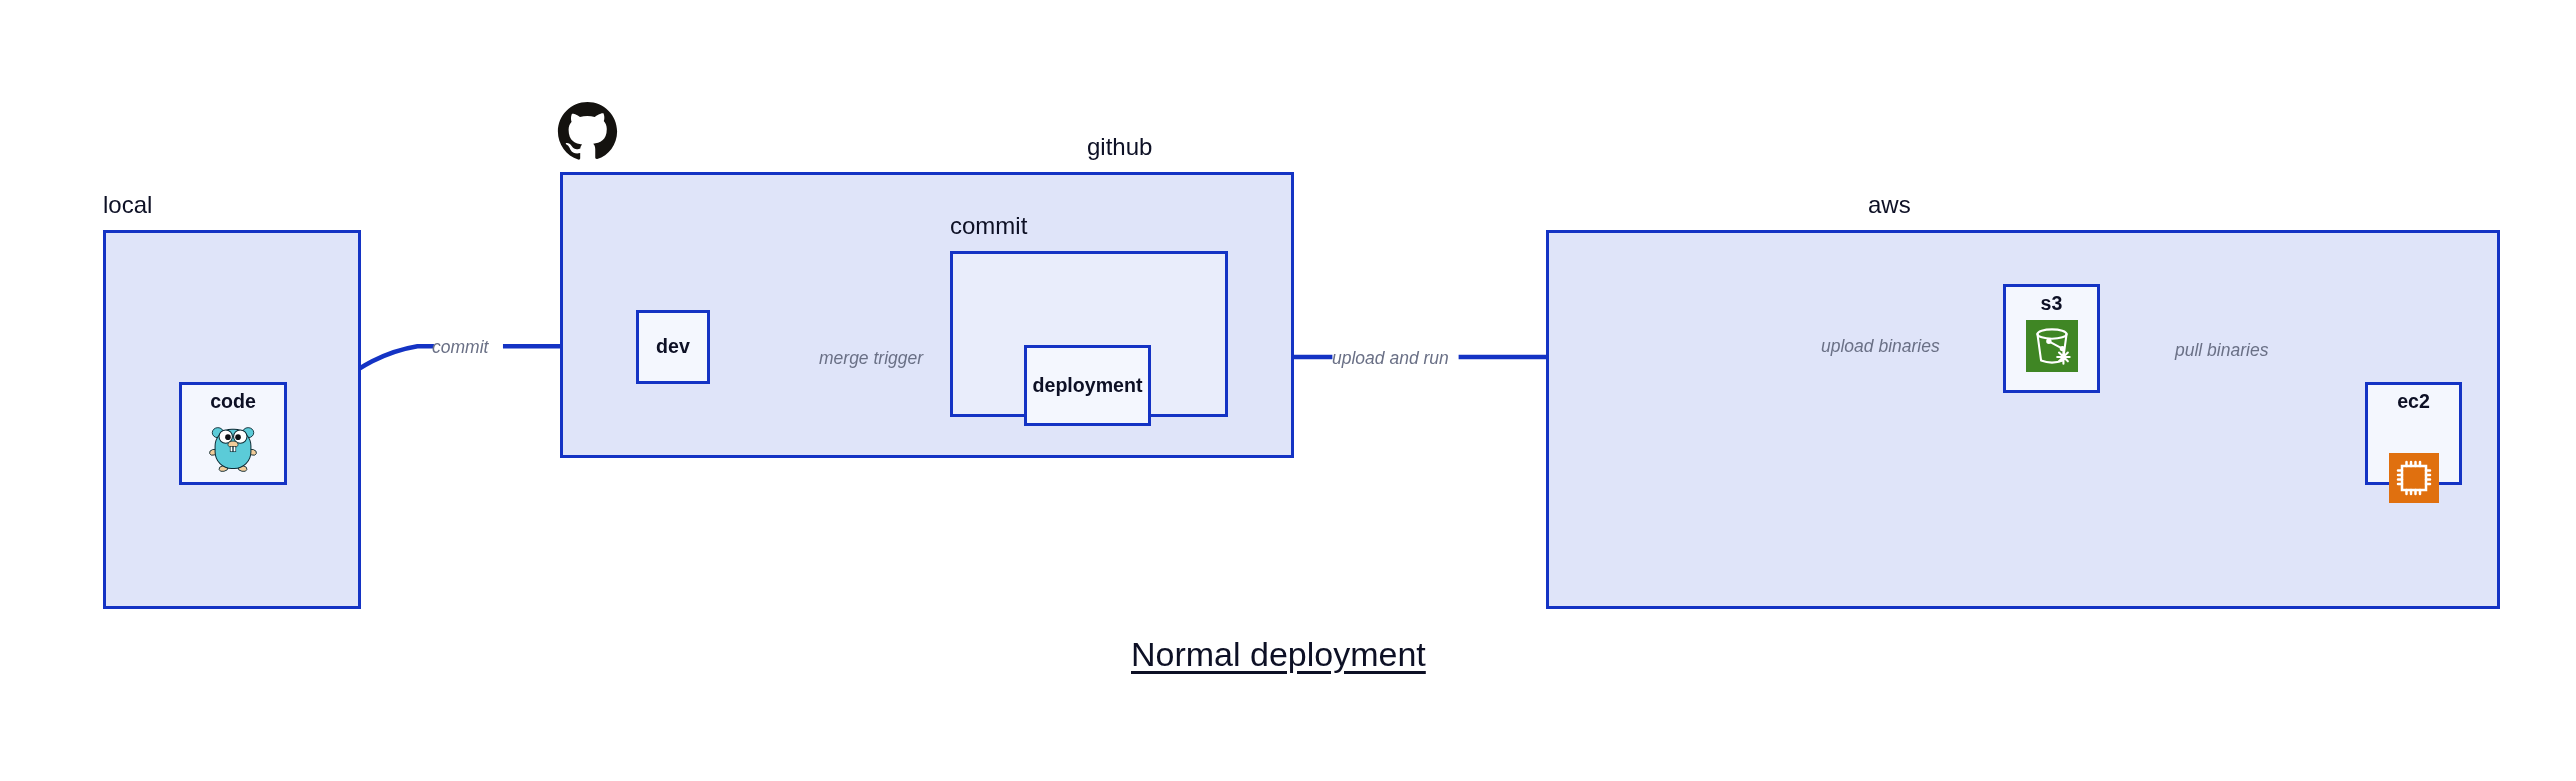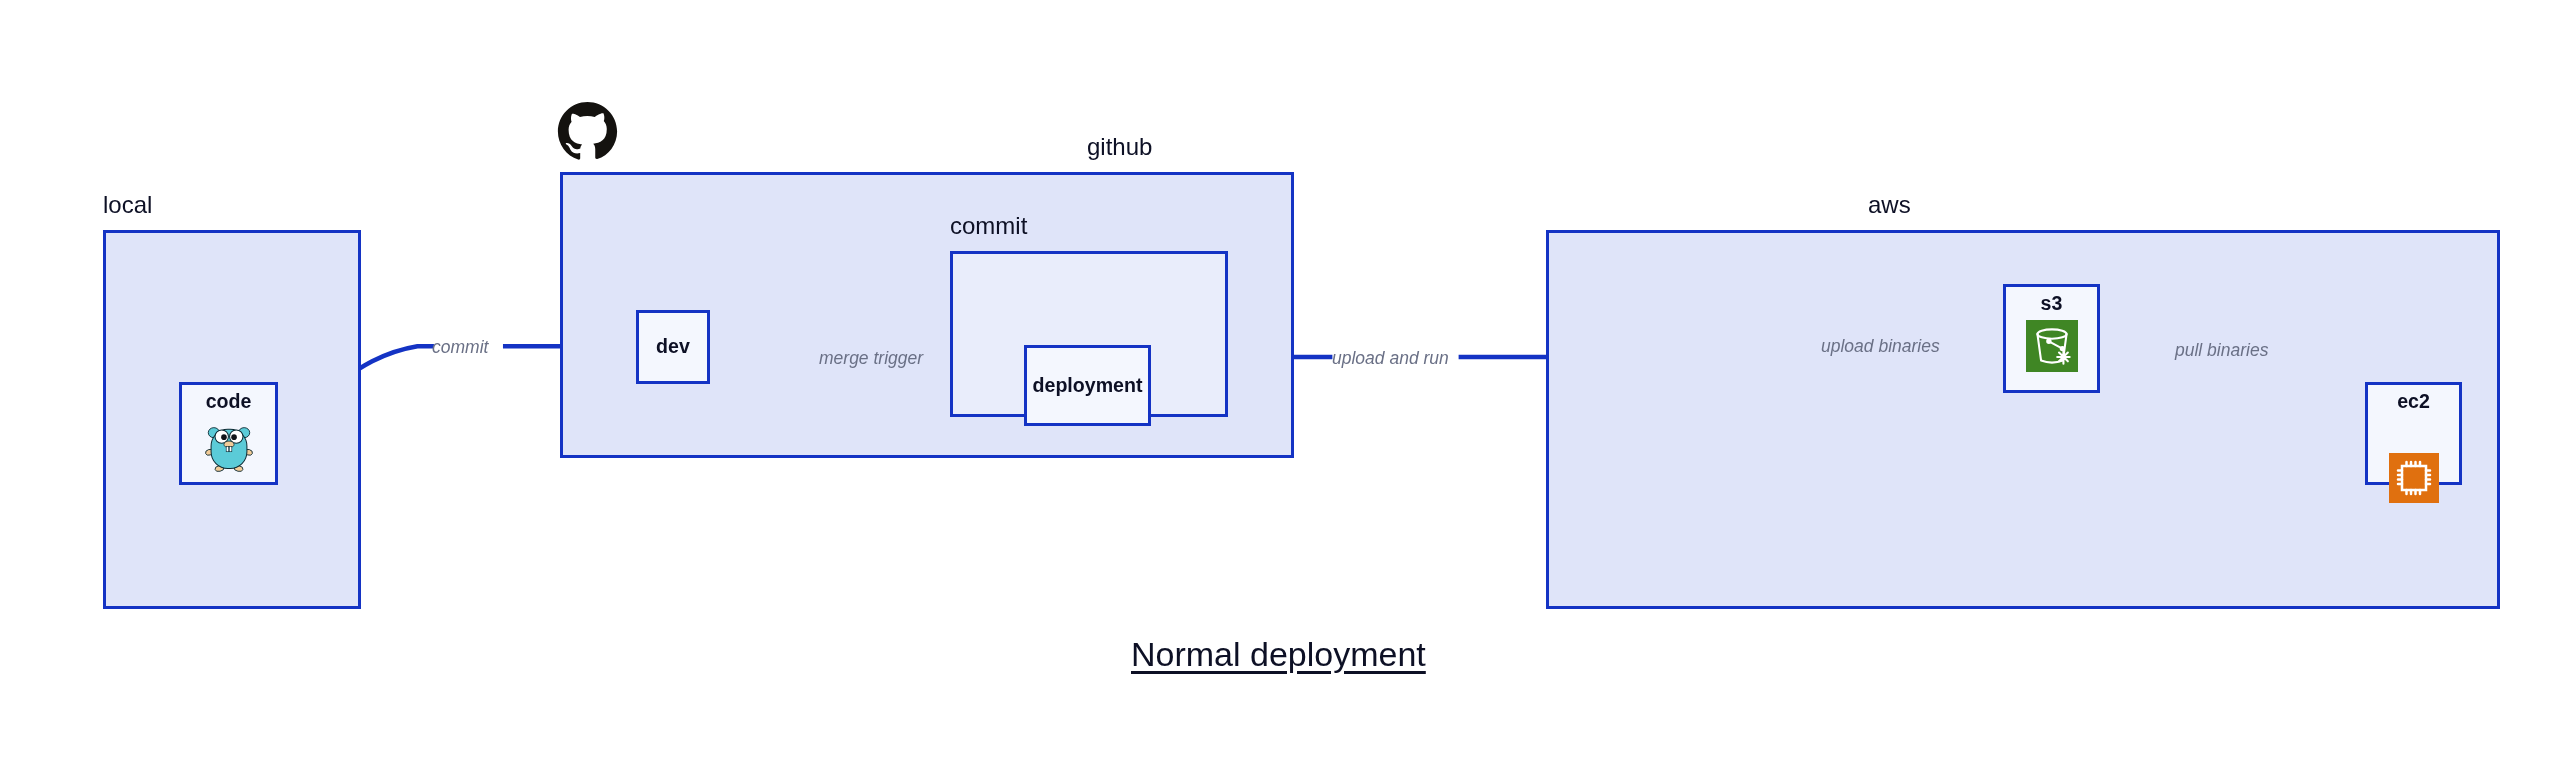--- a/index.html
+++ b/index.html
@@ -122,21 +122,21 @@
     <path d="M 3409 671 L 3535 671" fill="none" stroke="#1433c4" stroke-width="9"></path>
     <path d="M 3746 671 L 3888 671" fill="none" stroke="#1433c4" stroke-width="9" marker-end="url(#arrowhead)"></path>
 
     <path d="M 4077 665 C 4160 673 4210 690 4264 713" fill="none" stroke="#1433c4" stroke-width="9"></path>
     <path d="M 4322 700 C 4420 733 4510 790 4590 800" fill="none" stroke="#1433c4" stroke-width="9" marker-end="url(#arrowhead)"></path>
   </svg>
 
   <div class="group-label" style="left:103px; top:191px; width:258px;">local</div>
   <div class="group" style="left:103px; top:230px; width:258px; height:379px;"></div>
 
-  <div class="node" style="left:179px; top:382px; width:99px; height:103px; padding-top:7.2px;">
+  <div class="node" style="left:179px; top:382px; width:108px; height:103px; padding-top:7.2px;">
     <span class="node-label">code</span>
     <span class="node-icon" style="margin-top:5.2px;">
       <svg width="56" height="56" viewBox="0 0 100 100" xmlns="http://www.w3.org/2000/svg">
 
         <ellipse cx="23" cy="28" rx="10" ry="9" fill="#5bcbd8" stroke="#0c2a33" stroke-width="1.6"></ellipse>
         <ellipse cx="77" cy="28" rx="10" ry="9" fill="#5bcbd8" stroke="#0c2a33" stroke-width="1.6"></ellipse>
 
         <ellipse cx="15" cy="63" rx="7" ry="5" fill="#f2cc99" stroke="#0c2a33" stroke-width="1.5" transform="rotate(-18 15 63)"></ellipse>
         <ellipse cx="85" cy="63" rx="7" ry="5" fill="#f2cc99" stroke="#0c2a33" stroke-width="1.5" transform="rotate(18 85 63)"></ellipse>
 

